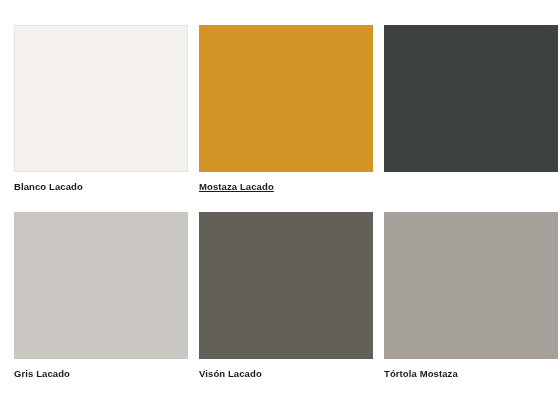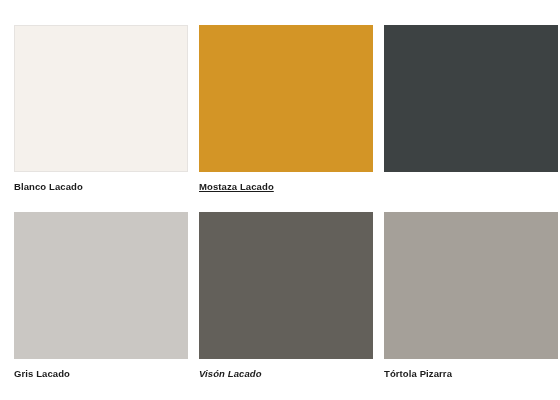--- a/index.html
+++ b/index.html
@@ -71,22 +71,22 @@
       <div class="swatch-chip" style="background-color: rgb(61, 66, 67);"></div>
     </div>
 
     <div class="swatch-cell">
       <div class="swatch-chip" style="background-color: rgb(202, 199, 195);"></div>
       <div class="swatch-label" style="color: rgb(27, 27, 27);">Gris Lacado</div>
     </div>
 
     <div class="swatch-cell">
       <div class="swatch-chip" style="background-color: rgb(99, 96, 90);"></div>
-      <div class="swatch-label" style="color: rgb(27, 27, 27); font-style: italic;">Visón Lacado</div>
+      <div class="swatch-label" style="color: rgb(27, 27, 27);">Visón Lacado</div>
     </div>
 
     <div class="swatch-cell">
       <div class="swatch-chip" style="background-color: rgb(165, 160, 153);"></div>
-      <div class="swatch-label" style="color: rgb(27, 27, 27);">Tórtola Pizarra</div>
+      <div class="swatch-label" style="color: rgb(27, 27, 27);">Tórtola Mostaza</div>
     </div>
 
   </div>
 </div>
 
 </body></html>

